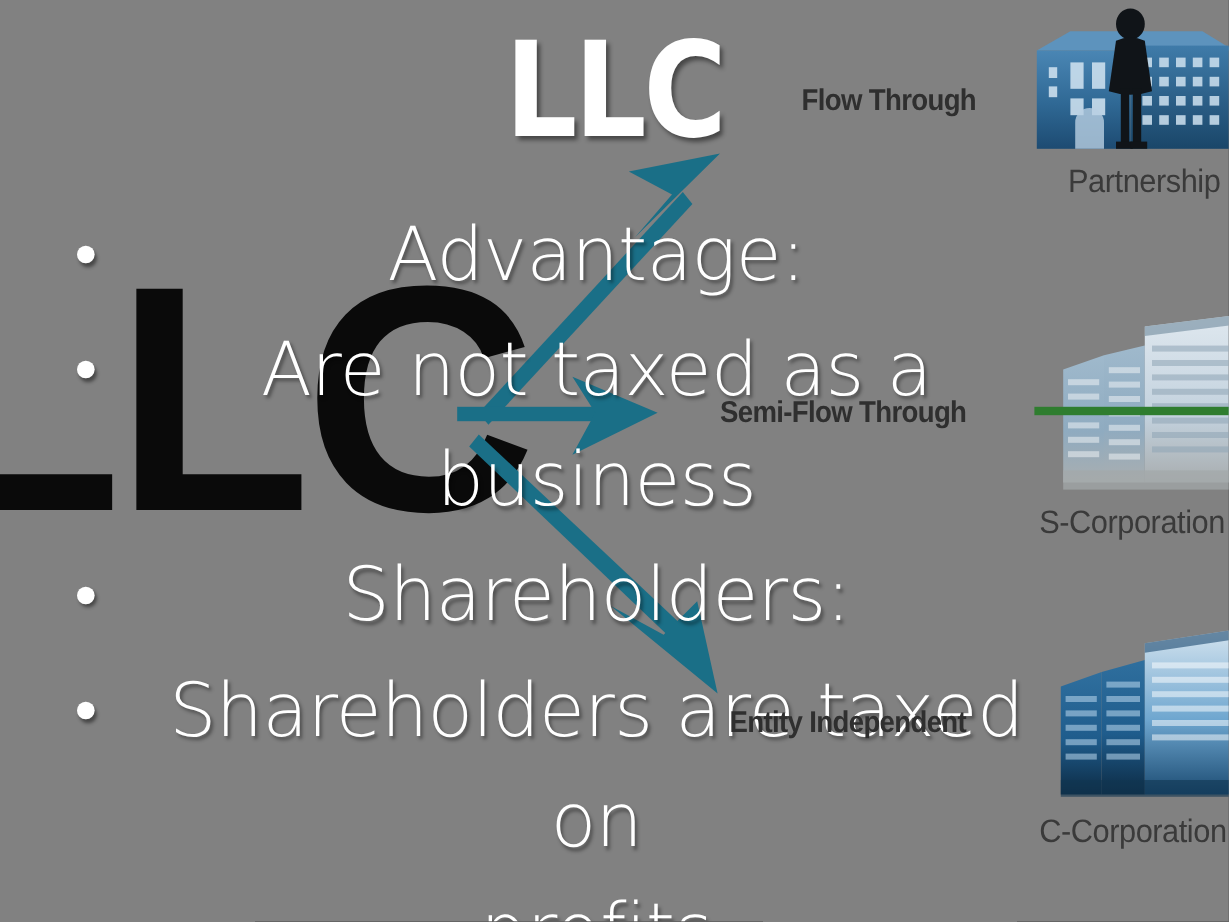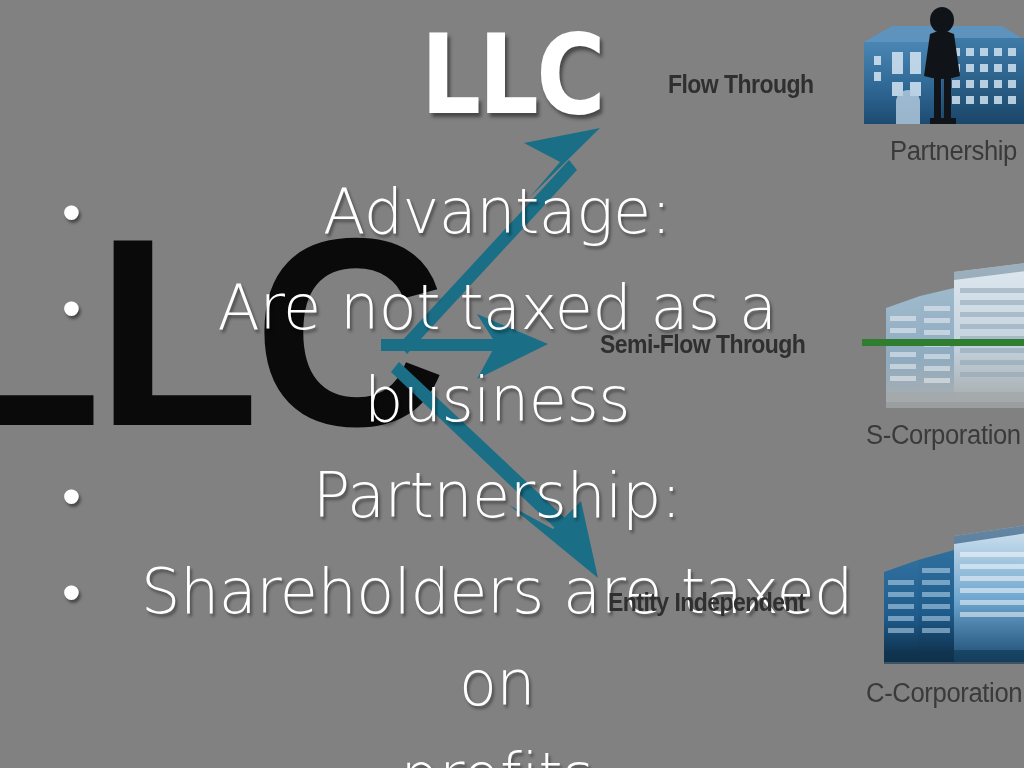--- a/index.html
+++ b/index.html
@@ -177,21 +177,21 @@
     <div class="bullet-row">
       <span class="bullet-dot">•</span>
       <span class="bullet-text">Advantage:</span>
     </div>
     <div class="bullet-row">
       <span class="bullet-dot">•</span>
       <span class="bullet-text">Are not taxed as a business</span>
     </div>
     <div class="bullet-row">
       <span class="bullet-dot">•</span>
-      <span class="bullet-text">Partnership:</span>
+      <span class="bullet-text">Shareholders:</span>
     </div>
     <div class="bullet-row">
       <span class="bullet-dot">•</span>
       <span class="bullet-text">Shareholders are taxed on
 profits</span>
     </div>
   </div>
 
   <div class="building" id="bldg-partnership">
     <svg width="180" height="130" viewBox="0 0 180 130" xmlns="http://www.w3.org/2000/svg">

